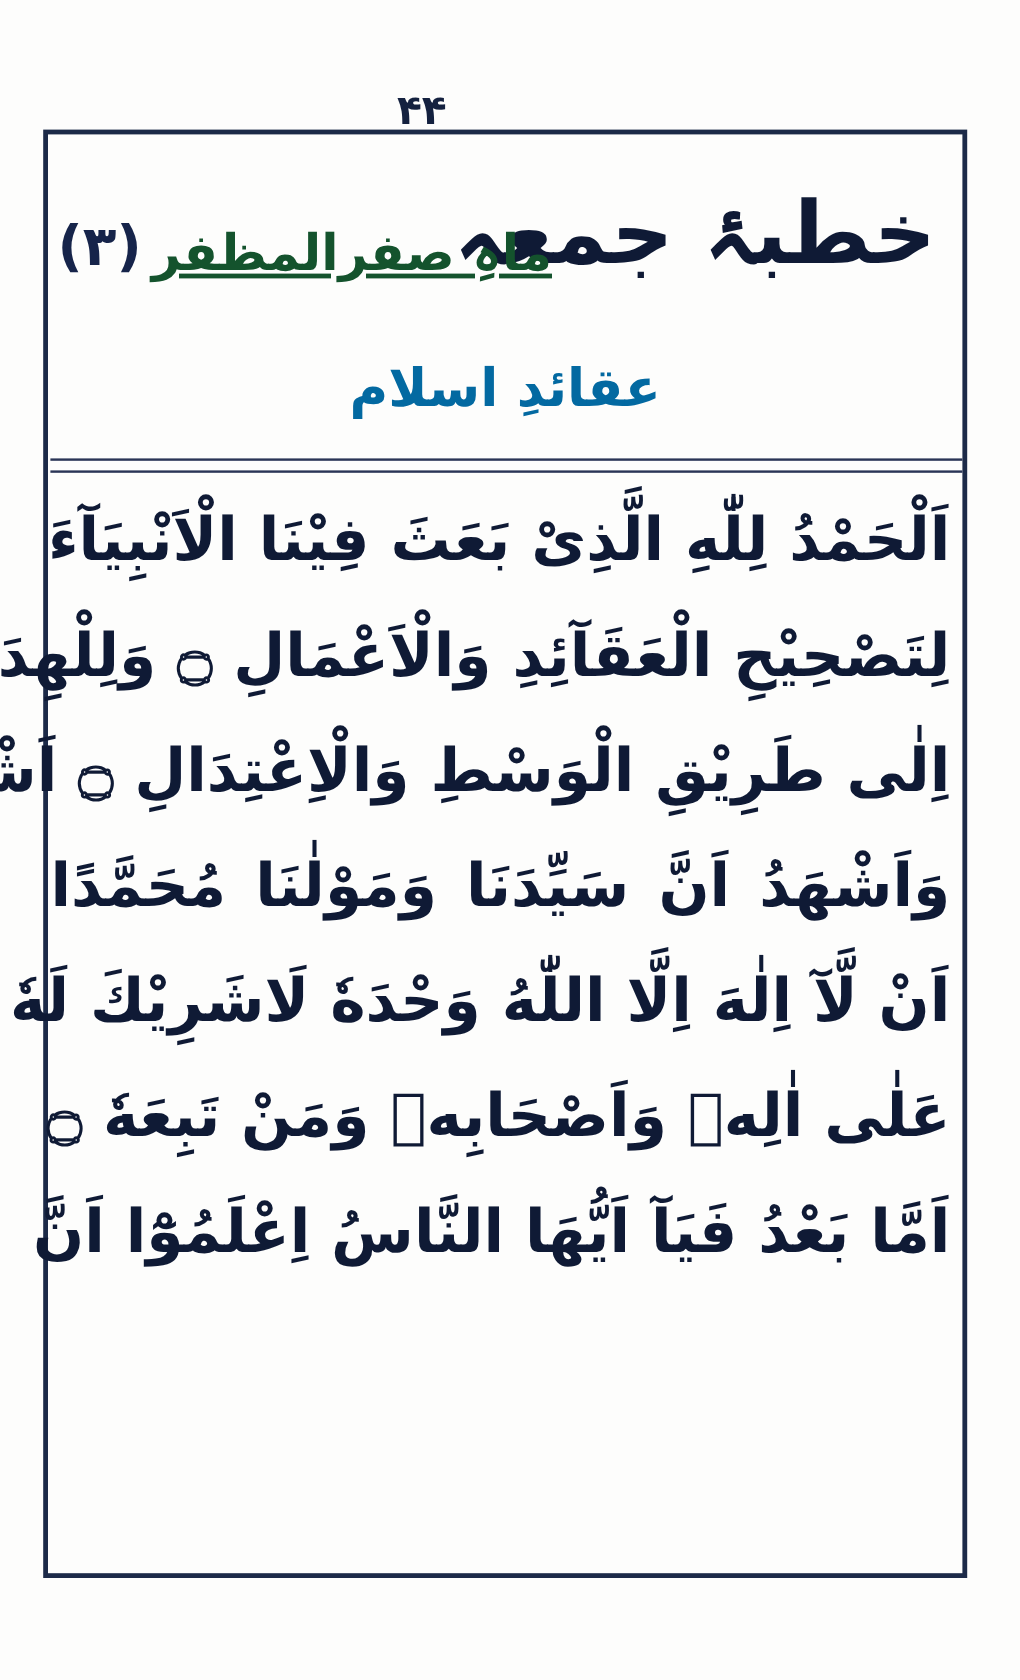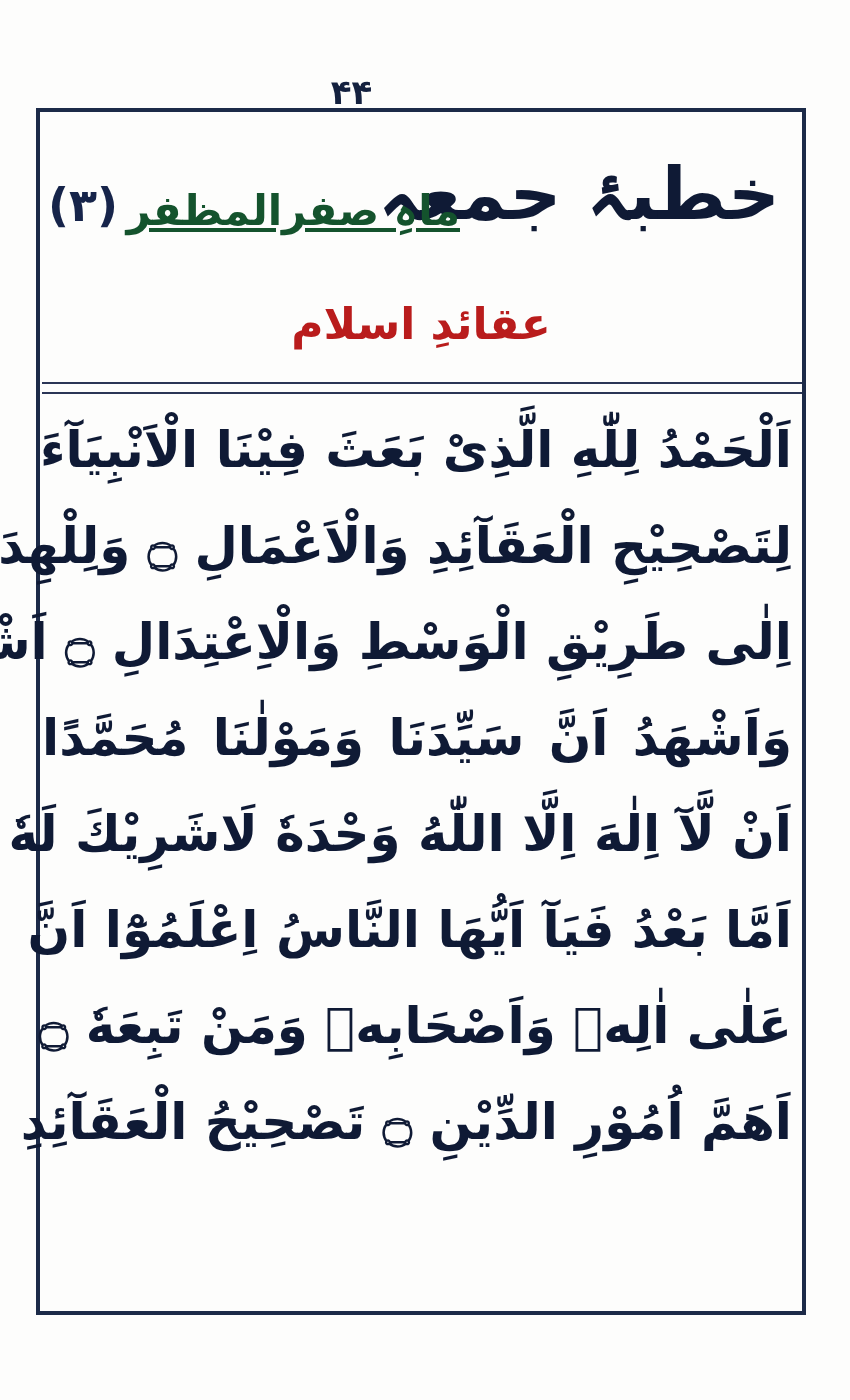--- a/index.html
+++ b/index.html
@@ -81,21 +81,21 @@
     }
     .subtitle {
       position: absolute;
       top: 190px;
       left: 0;
       width: 100%;
       text-align: center;
       direction: rtl;
       font-size: 44px;
       font-weight: bold;
-      color: #b91c1c;
+      color: #0369a1;
       line-height: 1;
     }
     .rule-double {
       position: absolute;
       left: 2px;
       right: 0;
       top: 270px;
       height: 8px;
       border-top: 2px solid #2a3556;
       border-bottom: 2px solid #2a3556;
@@ -154,23 +154,20 @@
       </div>
     <div class="body-line">
         <span class="txt">اِلٰی طَرِیْقِ الْوَسْطِ وَالْاِعْتِدَالِ ۝ اَشْهَدُ</span>
       </div>
     <div class="body-line">
         <span class="txt">وَاَشْهَدُ اَنَّ سَیِّدَنَا وَمَوْلٰنَا مُحَمَّدًا</span>
       </div>
     <div class="body-line">
         <span class="txt">اَنْ لَّآ اِلٰهَ اِلَّا اللّٰهُ وَحْدَهٗ لَاشَرِیْكَ لَهٗ</span>
       </div>
-    <div class="body-line">
-        <span class="txt">اَمَّا بَعْدُ فَیَآ اَیُّهَا النَّاسُ اِعْلَمُوْٓا اَنَّ</span>
-      </div>
     <div class="body-line short">
         <span class="txt">عَلٰی اٰلِهٖ وَاَصْحَابِهٖ وَمَنْ تَبِعَهٗ ۝</span>
       </div>
     <div class="body-line">
-        <span class="txt">اَهَمَّ اُمُوْرِ الدِّیْنِ ۝ تَصْحِیْحُ الْعَقَآئِدِ</span>
+        <span class="txt">اَمَّا بَعْدُ فَیَآ اَیُّهَا النَّاسُ اِعْلَمُوْٓا اَنَّ</span>
       </div>
   </div>
 </div>
 
 </body></html>

